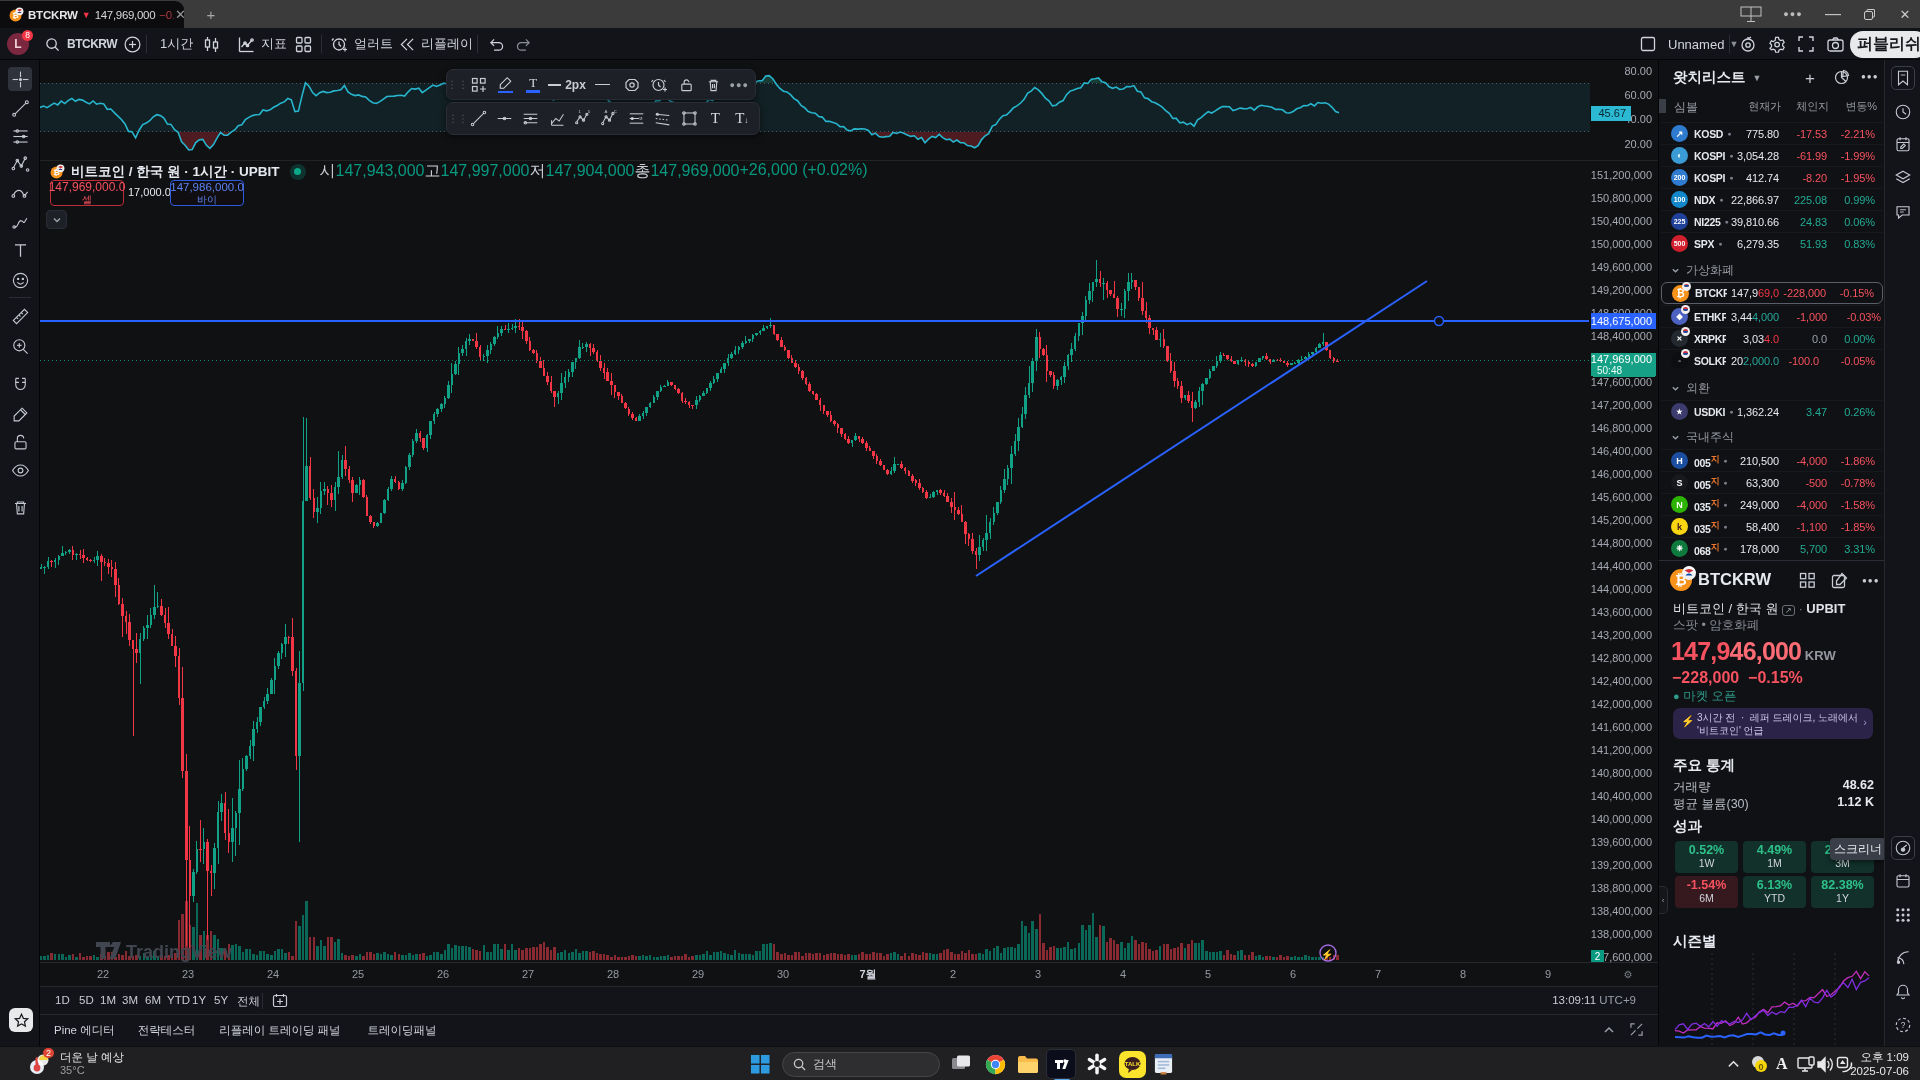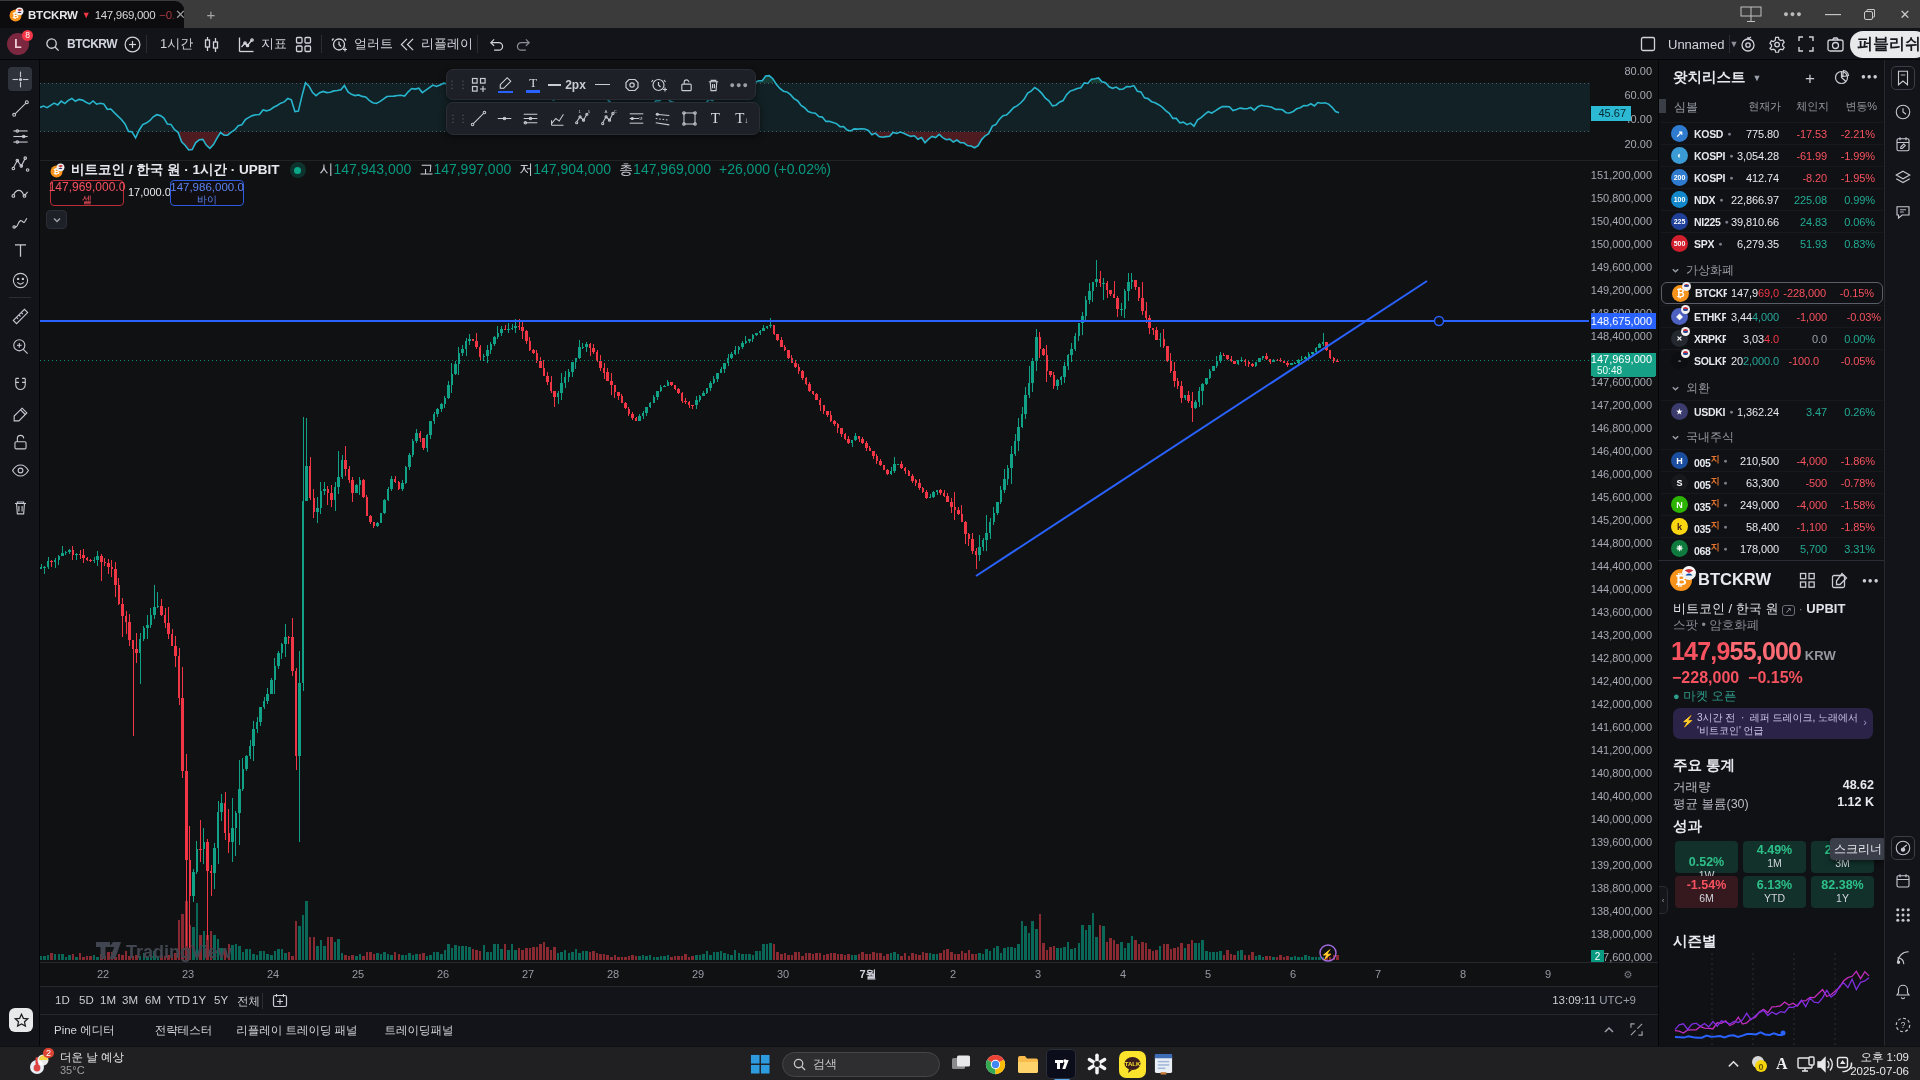--- a/index.html
+++ b/index.html
@@ -21,21 +21,21 @@
 .tdiv{position:absolute;top:7px;width:1px;height:18px;background:#2a2d35}
 
 #lefttools{position:absolute;left:0;top:60px;width:40px;height:986px;background:#131419;border-right:1px solid #050507}
 .ltool{position:absolute;left:8px;width:24px;height:24px;display:flex;align-items:center;justify-content:center;color:#b2b5be}
 
 .float{position:absolute;background:#1d2026;border:1px solid #2a2d35;border-radius:7px;
  display:flex;align-items:center;color:#c9ccd4;box-shadow:0 2px 6px rgba(0,0,0,.5)}
 .fitem{display:flex;align-items:center;justify-content:center;height:100%}
 
 #symhdr{position:absolute;left:50px;top:161px;display:flex;align-items:center;gap:6px;font-size:13.5px;color:#e6e9ef;font-weight:bold}
-#ohlc{font-weight:normal;font-size:14px;color:#c9ccd4;display:flex;gap:8px;margin-left:8px}
+#ohlc{font-weight:normal;font-size:16px;color:#c9ccd4;display:flex;margin-left:8px}
 #ohlc b{color:#089981;font-weight:normal}
 .sbtn{position:absolute;width:74px;height:26px;border-radius:4px;font-size:11px;line-height:1.1;
  display:flex;flex-direction:column;align-items:center;justify-content:center;background:rgba(18,14,16,.6)}
 
 #watchlist{position:absolute;left:1658px;top:60px;width:226px;height:500px;background:#101114;border-left:1px solid #050507}
 .wrow{position:absolute;left:2px;width:222px;height:22px;display:flex;align-items:center;font-size:12px;color:#e6e9ef;border-top:1px solid #17191e}
 .wrow .ic{width:17px;height:17px;border-radius:50%;margin-left:10px;margin-right:6px;
  display:flex;align-items:center;justify-content:center;color:#fff;font-weight:bold;flex:none}
 .wrow .nm{font-weight:bold;white-space:nowrap;overflow:hidden;max-width:32px;flex:none;font-size:10.5px;letter-spacing:-0.3px}
 .colr{position:absolute;text-align:right;font-size:11px;letter-spacing:-0.1px}
@@ -753,34 +753,34 @@
         <rect x="1.5" y="10" width="5.2" height="5.2"></rect>
         <rect x="10" y="10" width="5.2" height="5.2"></rect>
       </svg>
       <svg style="position:absolute;left:172px;top:11px" width="17" height="17" viewBox="0 0 17 17" fill="none" stroke="#c9ccd4" stroke-width="1.3">
         <rect x="1.5" y="3.5" width="12" height="12" rx="1.5"></rect>
         <path d="M11 1.5L15.5 6l-6.5 6.5H5.5V9z"></path>
       </svg>
       <div style="position:absolute;left:203px;top:15px;color:#c9ccd4;font-size:8px;letter-spacing:1px">●●●</div>
       <div style="position:absolute;left:14px;top:39px;font-size:13px;color:#dfe2e8">비트코인 / 한국 원 <span style="border:1px solid #6a6e78;border-radius:3px;font-size:8px;padding:0 2px;color:#9aa0aa">↗</span> <span style="color:#787b86">·</span> <b>UPBIT</b></div>
       <div style="position:absolute;left:14px;top:56px;font-size:12.5px;color:#868993">스팟 • 암호화폐</div>
-      <div style="position:absolute;left:12px;top:76px;font-size:25px;font-weight:bold;color:#f7525f;letter-spacing:-0.8px">147,9<span style="color:#fd6b75">55,000</span><span style="font-size:13px;font-weight:bold;color:#9598a1;letter-spacing:0"> KRW</span></div>
+      <div style="position:absolute;left:12px;top:76px;font-size:25px;font-weight:bold;color:#f7525f;letter-spacing:-0.8px">147,9<span style="color:#fd6b75">46,000</span><span style="font-size:13px;font-weight:bold;color:#9598a1;letter-spacing:0"> KRW</span></div>
       <div style="position:absolute;left:13px;top:108px;font-size:16px;font-weight:bold;color:#f7525f">−228,000 &nbsp;−0.15%</div>
       <div style="position:absolute;left:14px;top:127px;font-size:12.5px;color:#2e9c8a"><span style="font-size:11px;vertical-align:0.5px">●</span> 마켓 오픈</div>
       <div style="position:absolute;left:14px;top:147px;width:200px;height:31px;background:#2b2348;border-radius:7px;color:#cfc6ea;font-size:10px;line-height:13px;padding:3px 14px 0 24px;white-space:nowrap">
  <span style="position:absolute;left:8px;top:7px;color:#9a7bdd;font-size:11px">⚡</span>
  3시간 전 &nbsp;·&nbsp; 레퍼 드레이크, 노래에서<br>'비트코인' 언급
  <span style="position:absolute;right:6px;top:8px;color:#9f92c9;font-size:11px">›</span></div>
       <div style="position:absolute;left:14px;top:195px;font-size:14.5px;font-weight:bold;color:#e6e9ef">주요 통계</div>
       <div style="position:absolute;left:14px;top:218px;font-size:12.5px;color:#b8bbc4">거래량</div>
       <div style="position:absolute;right:10px;top:217px;font-size:12.5px;font-weight:bold;color:#e6e9ef">48.62</div>
       <div style="position:absolute;left:14px;top:235px;font-size:12.5px;color:#b8bbc4">평균 볼륨(30)</div>
       <div style="position:absolute;right:10px;top:234px;font-size:12.5px;font-weight:bold;color:#e6e9ef">1.12 K</div>
       <div style="position:absolute;left:14px;top:256px;font-size:14.5px;font-weight:bold;color:#e6e9ef">성과</div>
-      <div style="position:absolute;left:16px;top:280px;width:63px;height:32px;background:#11312a;border-radius:4px;text-align:center;padding-top:14px">
+      <div style="position:absolute;left:16px;top:280px;width:63px;height:32px;background:#11312a;border-radius:4px;text-align:center;padding-top:2px">
         <div style="font-size:12.5px;font-weight:bold;color:#2ec08a">0.52%</div>
         <div style="font-size:10.5px;color:#d1d4dc">1W</div>
       </div>
       <div style="position:absolute;left:84px;top:280px;width:63px;height:32px;background:#11312a;border-radius:4px;text-align:center;padding-top:2px">
         <div style="font-size:12.5px;font-weight:bold;color:#2ec08a">4.49%</div>
         <div style="font-size:10.5px;color:#d1d4dc">1M</div>
       </div>
       <div style="position:absolute;left:152px;top:280px;width:63px;height:32px;background:#11312a;border-radius:4px;text-align:center;padding-top:2px">
         <div style="font-size:12.5px;font-weight:bold;color:#2ec08a">2.07%</div>
         <div style="font-size:10.5px;color:#d1d4dc">3M</div>
@@ -900,21 +900,21 @@
  <span class="abs" style="left:197px;top:7px">전체</span>
  <div class="abs" style="left:222px;top:6px;width:1px;height:16px;background:#2a2d35"></div>
  <svg class="abs" style="left:232px;top:6px" width="16" height="16" viewBox="0 0 16 16" fill="none" stroke="#c9ccd4" stroke-width="1.2">
         <rect x="1.5" y="2.5" width="13" height="11" rx="1.5"></rect>
         <path d="M4.5 1v3M11.5 1v3M5 8.5h6M8 5.5v6"></path>
       </svg>
  <div class="abs" style="right:22px;top:7px">13:09:11 <span style="color:#9aa0aa">UTC+9</span></div>
 </div>
 <div id="pinebar" style="font-size:11.5px">
  <span style="margin-left:14px">Pine 에디터</span>
-      <span style="margin-left:40px">전략테스터</span>
+      <span style="margin-left:23px">전략테스터</span>
  <span style="margin-left:24px">리플레이 트레이딩 패널</span>
       <span style="margin-left:27px">트레이딩패널</span>
  <div style="position:absolute;right:42px;color:#9aa0aa"><svg width="14" height="14" viewBox="0 0 14 14" fill="none" stroke="#9aa0aa" stroke-width="1.5">
           <path d="M3 9l4-4 4 4"></path>
         </svg></div>
  <div style="position:absolute;right:15px;color:#9aa0aa"><svg width="13" height="13" viewBox="0 0 14 14" fill="none" stroke="#9aa0aa" stroke-width="1.3">
           <path d="M1 5V1h4M13 9v4H9M13 1L8 6M1 13l5-5"></path>
         </svg></div>
 </div>
 <div id="star">

